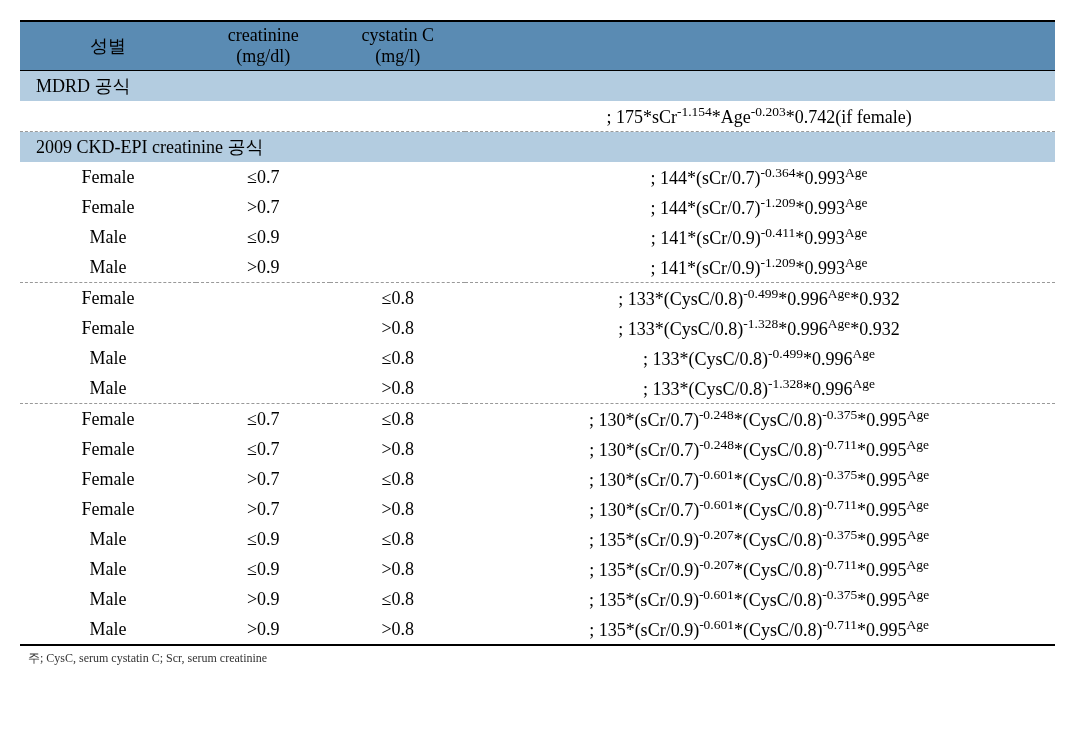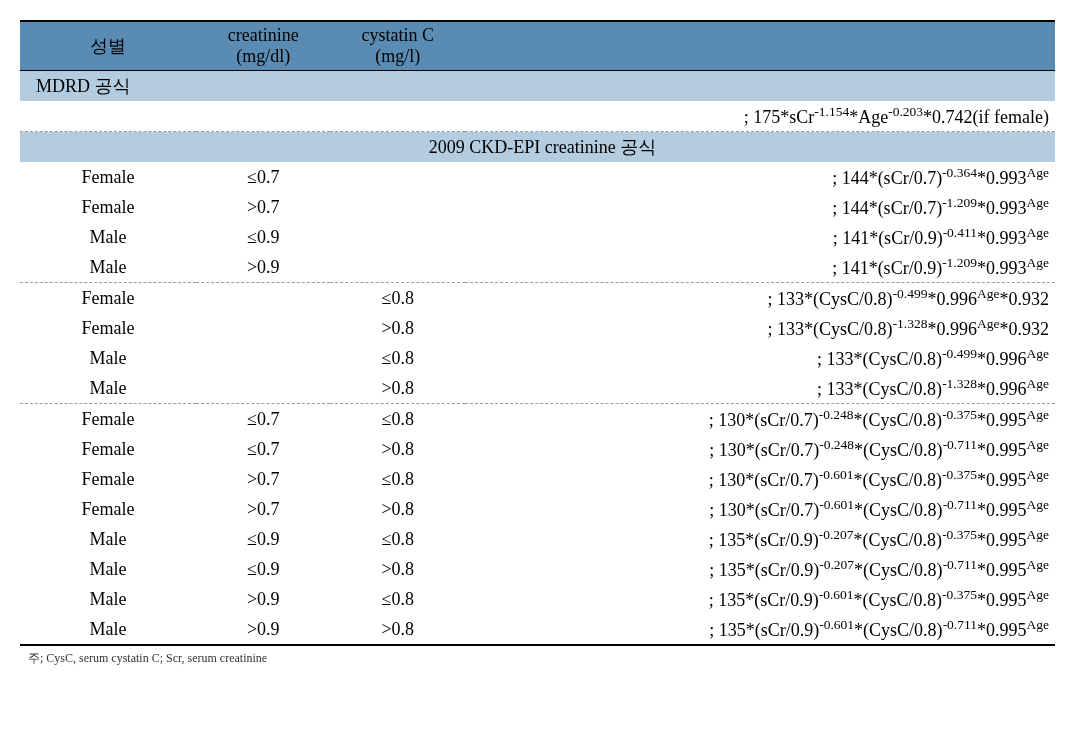--- a/index.html
+++ b/index.html
@@ -34,27 +34,26 @@
   thead th .sub {
     display: block;
   }
   .section {
     background: #b3cce0;
     text-align: left;
     padding-left: 16px;
   }
   .dashed-top td {
     border-top: 1px dashed #999;
-    text-align: center;
   }
   .dashed-bottom td {
     border-bottom: 1px dashed #999;
   }
   .formula {
-    text-align: right;
+    text-align: center;
     padding-left: 4px;
     white-space: nowrap;
     margin-top: 20px;
   }
   .footnote {
     font-size: 12px;
     padding: 4px 0 0 8px;
     color: #333;
   }
   sup {

